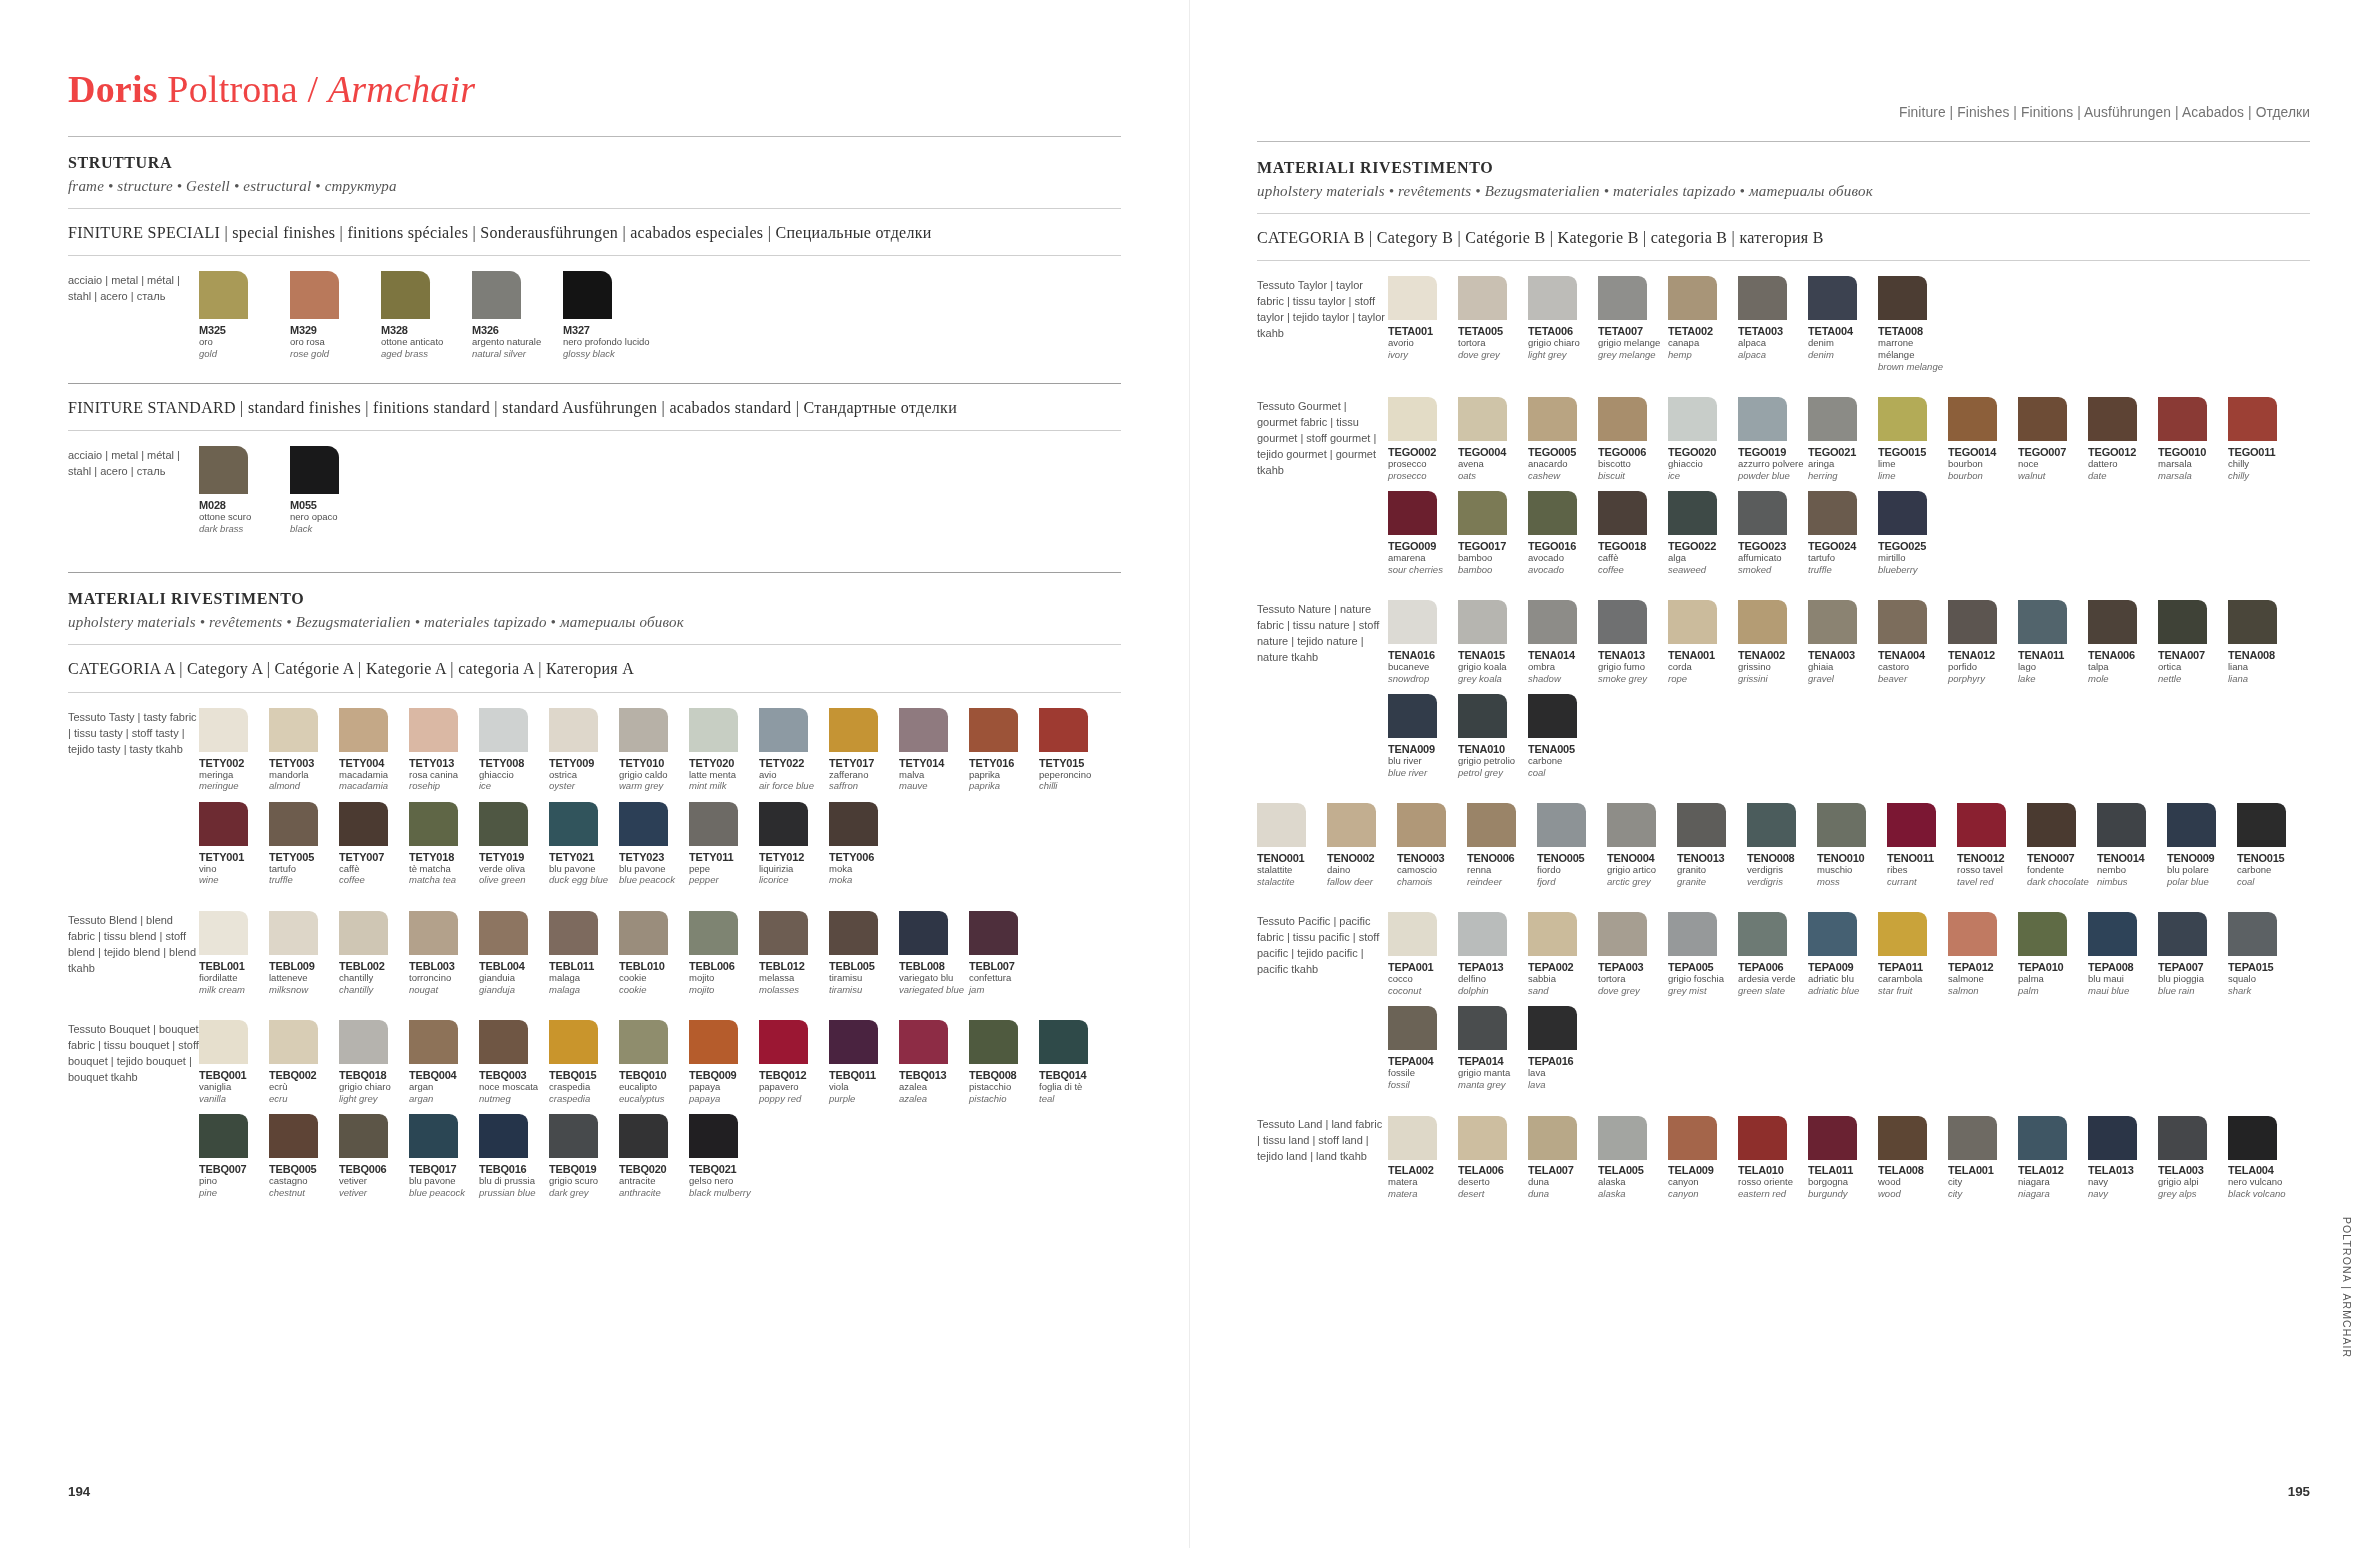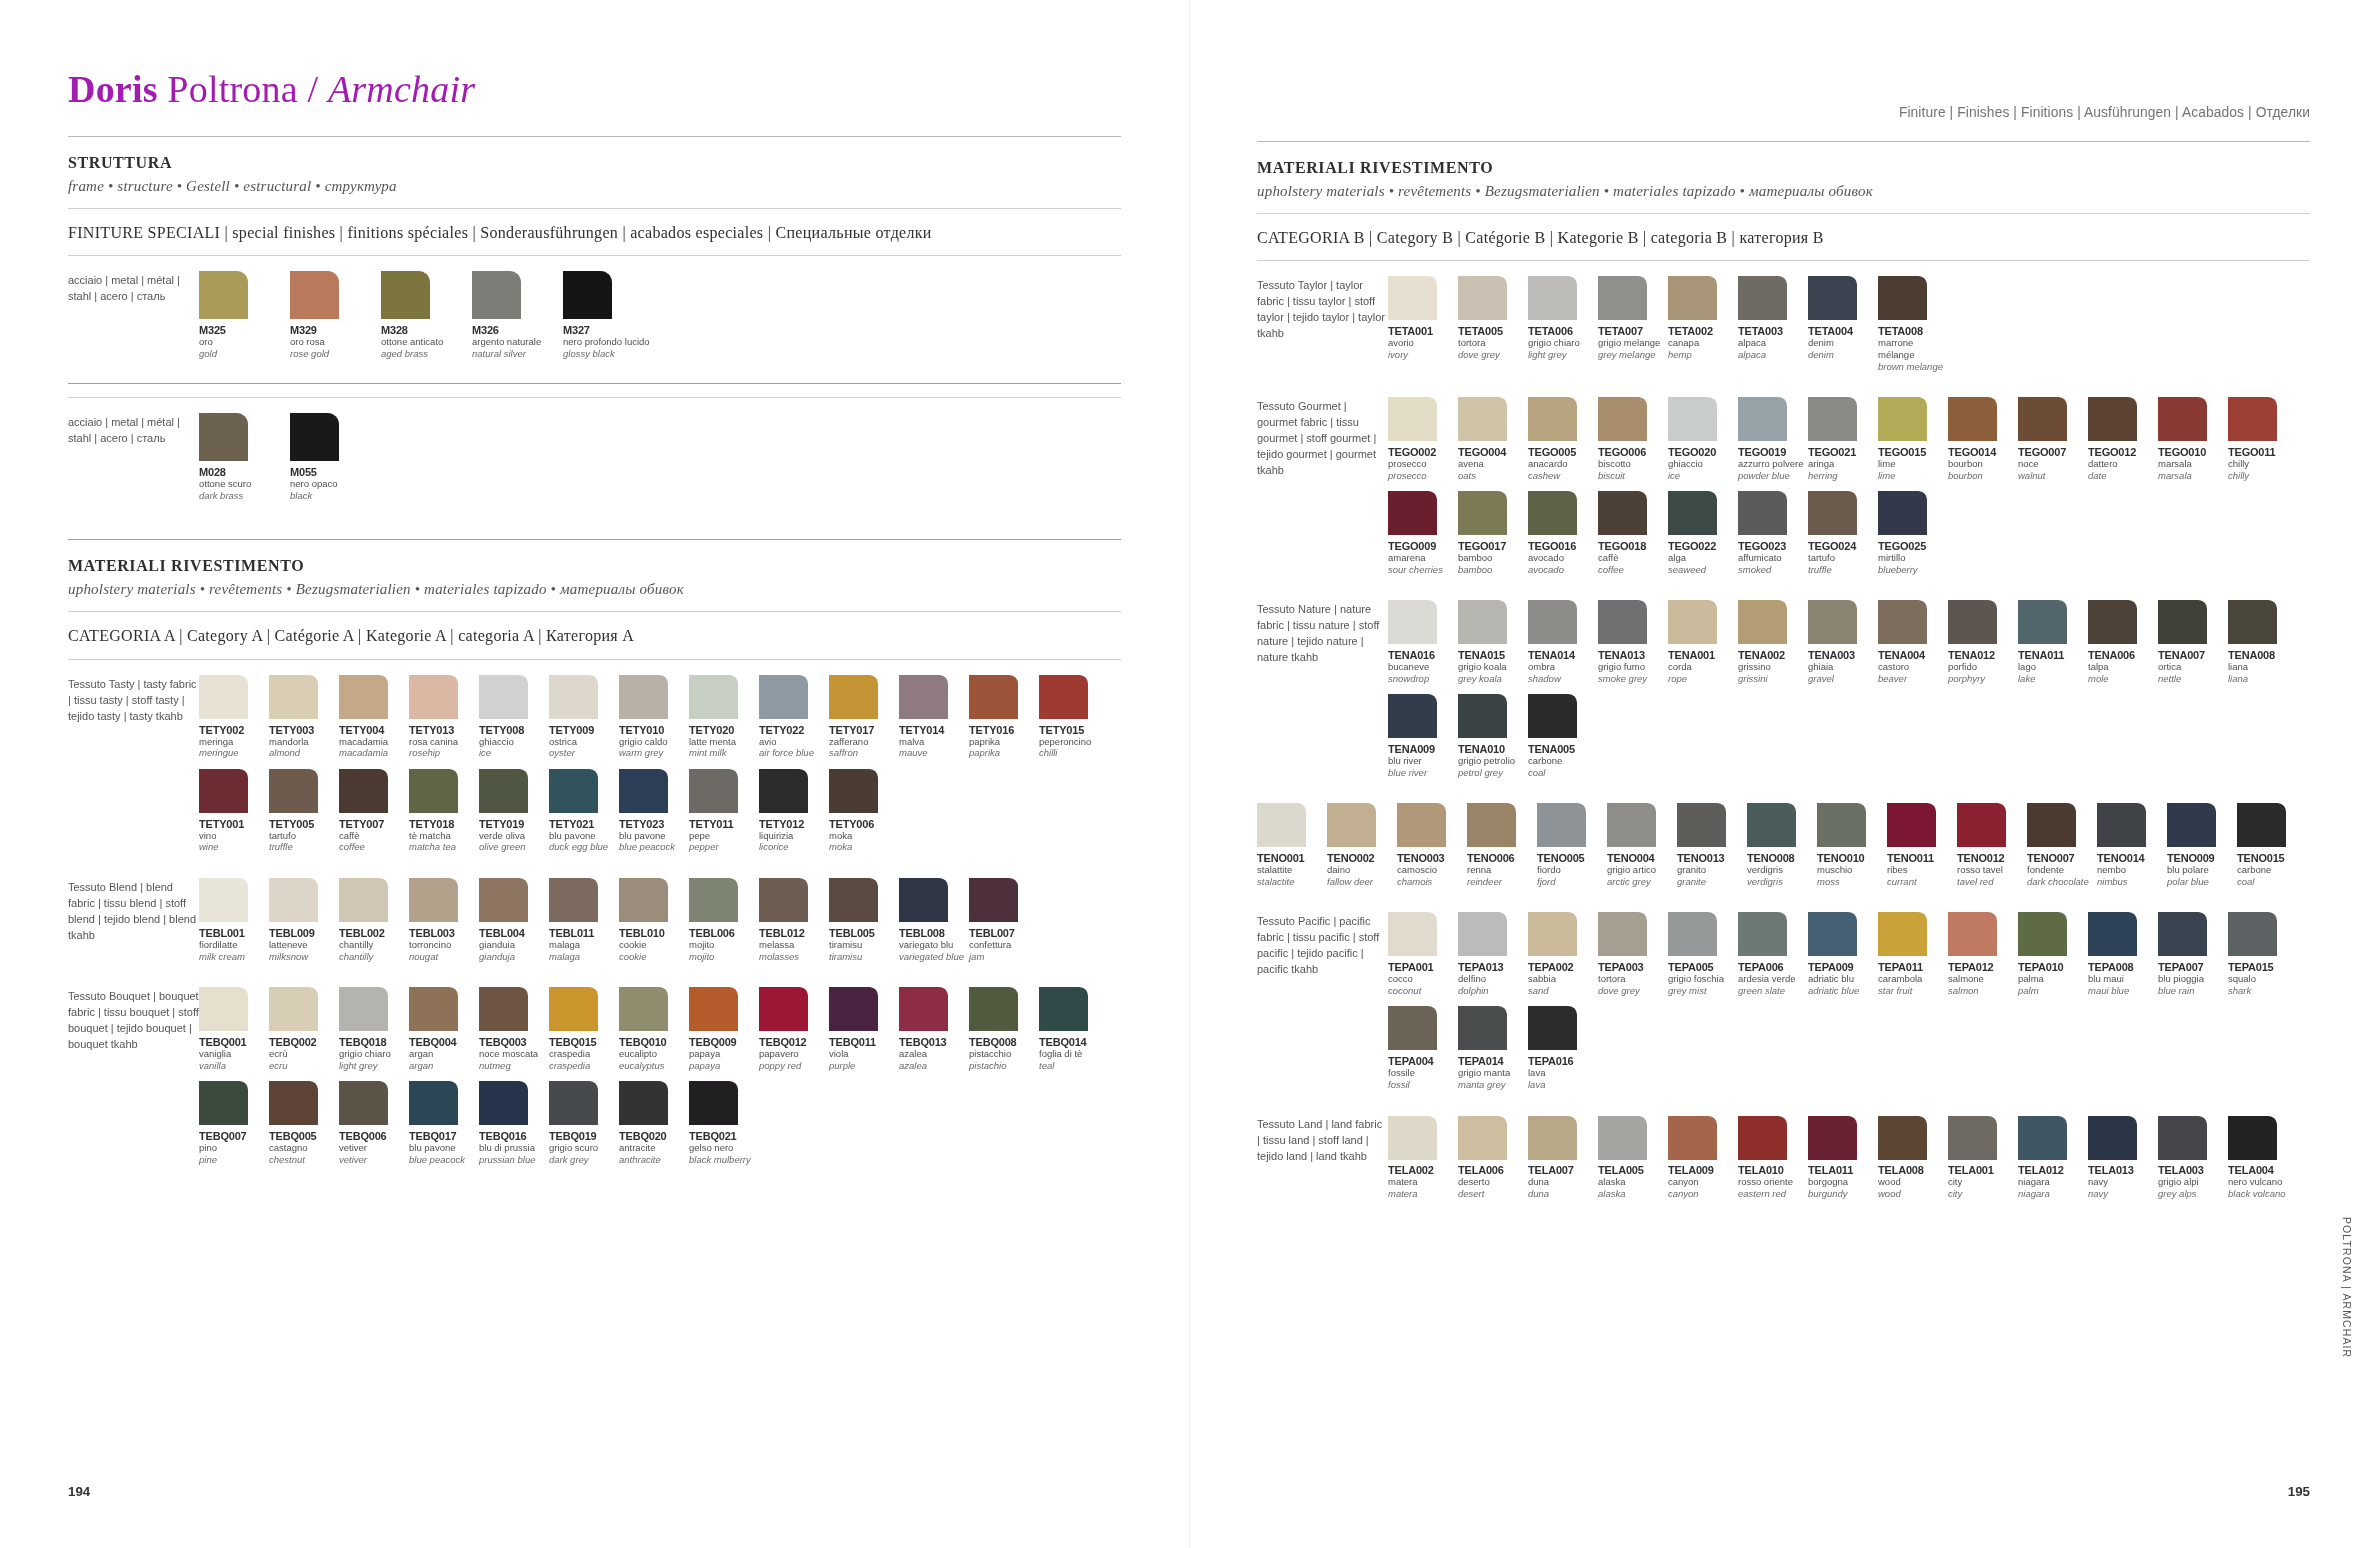--- a/index.html
+++ b/index.html
@@ -8,21 +8,21 @@
     background:#fff;
     font-family:"Liberation Sans", sans-serif;
     position:relative;
     overflow:hidden;
   }
   .spread { display:flex; width:2378px; height:1548px; }
   .page { position:relative; height:1548px; }
   .page-left  { width:1189px; padding:67px 68px 0 68px; }
   .page-right { width:1189px; padding:67px 68px 0 68px; }
 
-  .title { font-family:"Liberation Serif", serif; font-size:38px; color:#a21caf; letter-spacing:0.2px; }
+  .title { font-family:"Liberation Serif", serif; font-size:38px; color:#ef4444; letter-spacing:0.2px; }
   .title b { font-weight:bold; }
   .title .reg { font-weight:normal; }
   .title .ital { font-style:italic; font-weight:normal; }
 
   .topline { border-top:1px solid #b9b9b9; margin-top:25px; }
 
   .finiture-tag {
     position:absolute; right:68px; top:105px;
     font-size:13.8px; color:#737373; letter-spacing:0.1px; white-space:nowrap;
   }
@@ -131,20 +131,21 @@
               <div class="chip metal" style="background: rgb(20, 20, 20);"></div>
               <div class="code">M327</div>
               <div class="n1">nero profondo lucido</div>
               <div class="n2">glossy black</div>
             </div>
           </div>
       </div>
     </div>
 
     <div class="rule rule-dark" style="margin-top:13.3px"></div>
+    <div class="band">FINITURE STANDARD | standard finishes | finitions standard | standard Ausführungen | acabados standard | Стандартные отделки</div>
     <div class="rule"></div>
 
     <div class="grp">
       <div class="grp-label">acciaio | metal | métal | stahl | acero | сталь</div>
       <div class="swatch-rows">
         <div class="swatch-row" id="standardRow">
             <div class="sw sw-wide">
               <div class="chip metal" style="background: rgb(109, 98, 80);"></div>
               <div class="code">M028</div>
               <div class="n1">ottone scuro</div>

